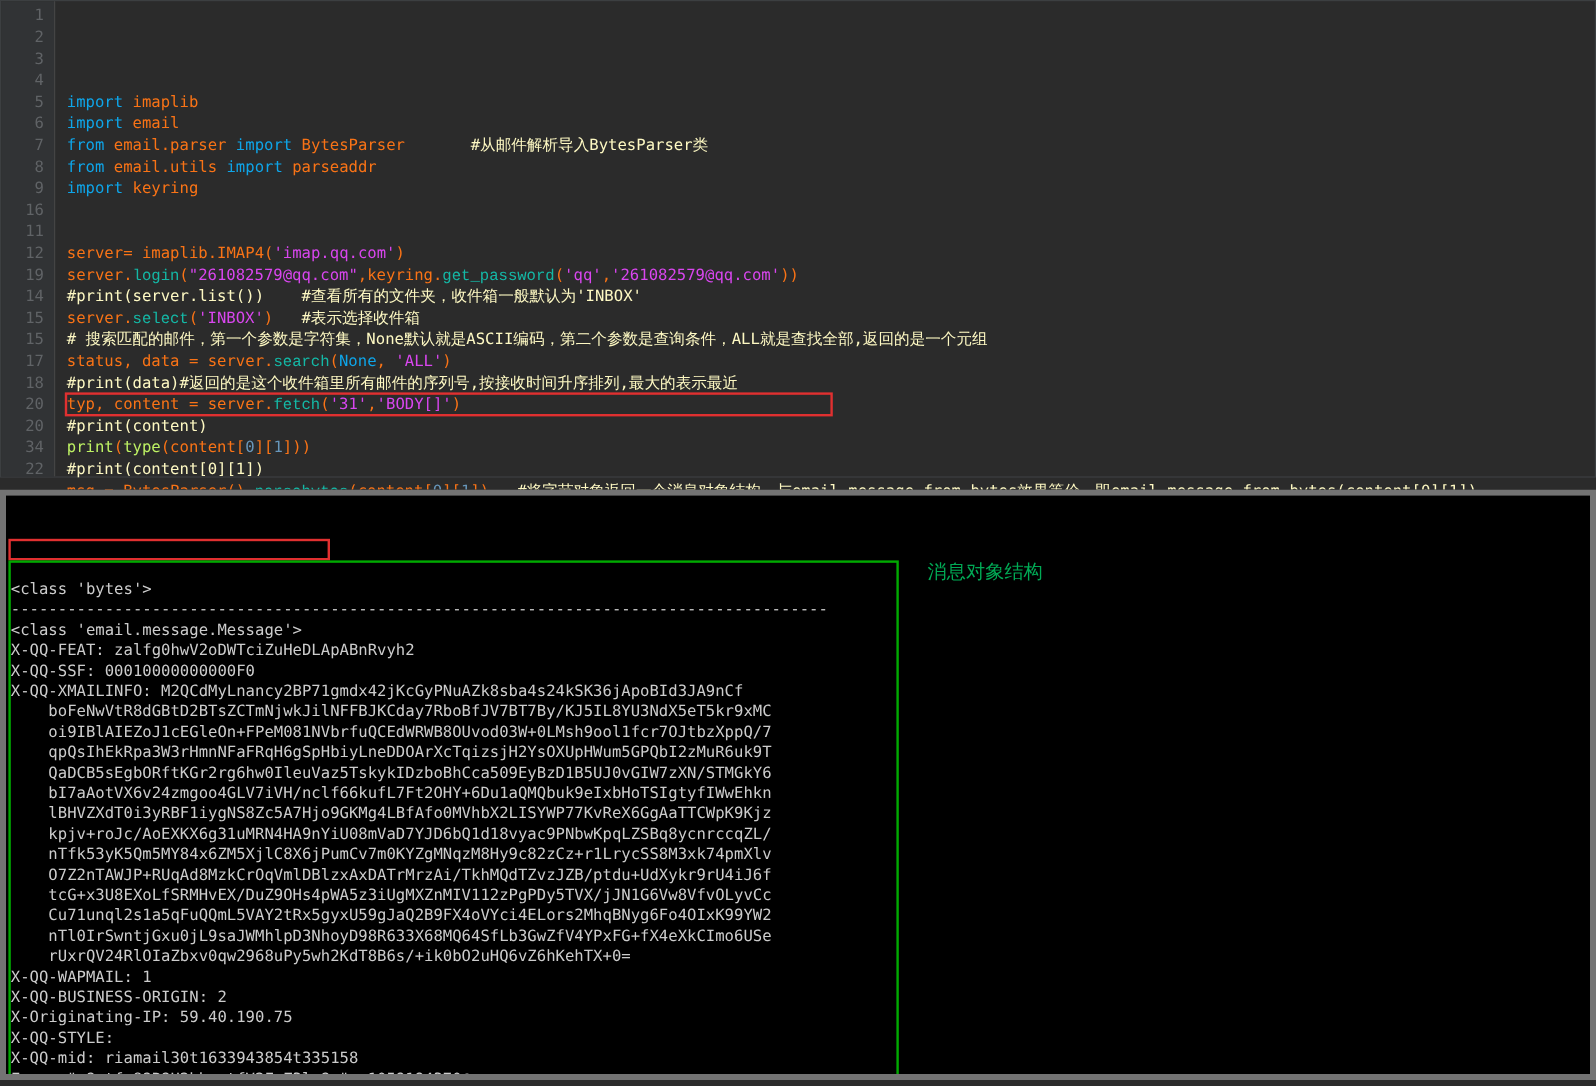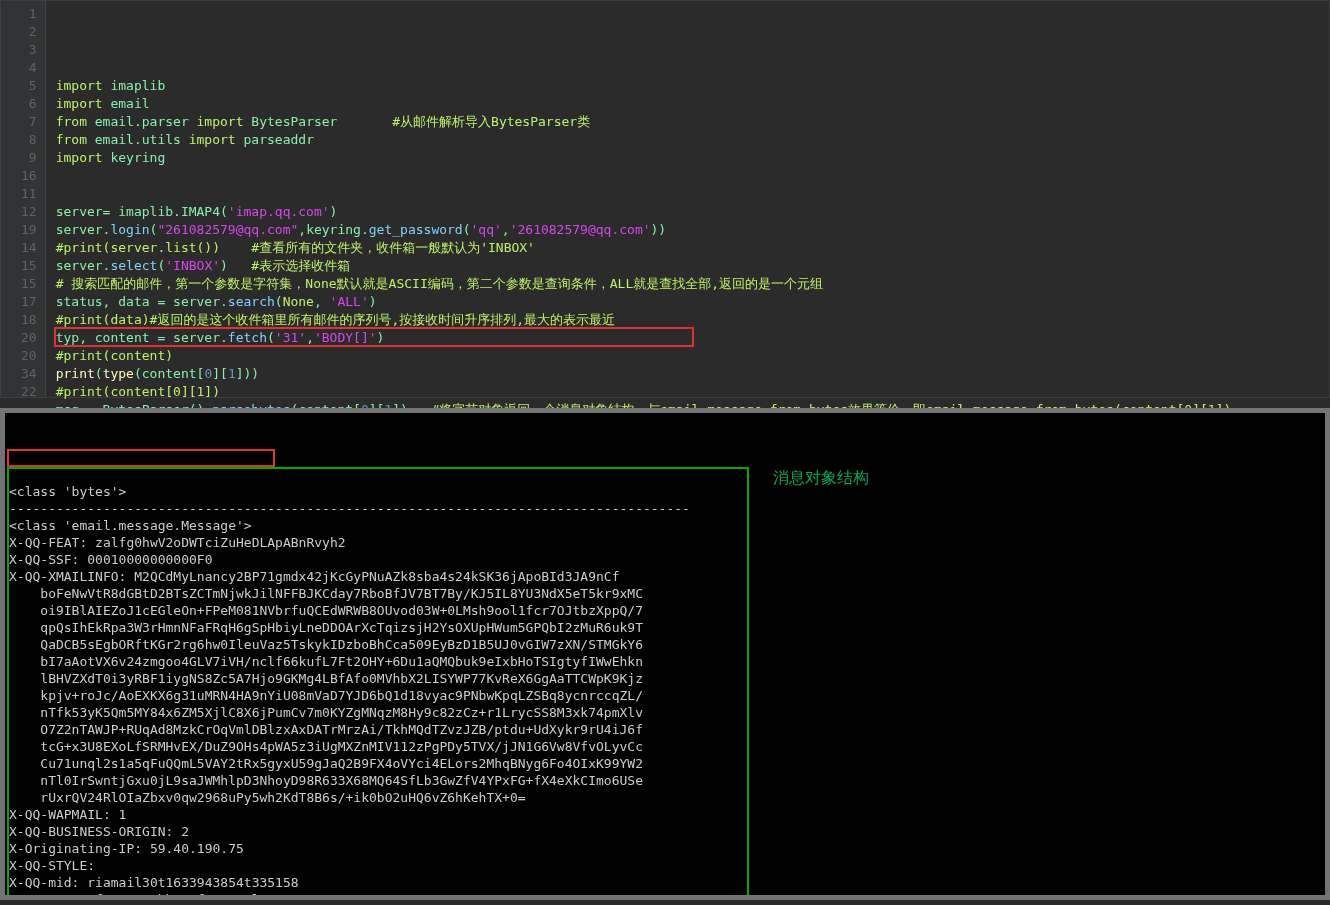--- a/index.html
+++ b/index.html
@@ -33,27 +33,27 @@
 
 .code-area {
   padding: 4px 0 4px 10px;
   line-height: 18px;
   white-space: pre;
   position: relative;
 }
 
 .code-line { height: 18px; }
 
-.kw { color: #bef264; }
+.kw { color: #0ea5e9; }
 .str { color: #d946ef; }
-.cmt { color: #bef264; }
-.fn { color: #7dd3fc; }
-.builtin { color: #fef9c3; }
+.cmt { color: #fef9c3; }
+.fn { color: #14b8a6; font-family: Liberation Mono, monospace; }
+.builtin { color: #bef264; }
 .num { color: #6897bb; }
-.plain { color: #86efac; }
+.plain { color: #f97316; }
 
 .red-box {
   position: absolute;
   border: 2px solid #e03030;
   pointer-events: none;
 }
 
 .output-pane {
   background: #000000;
   color: #cccccc;

